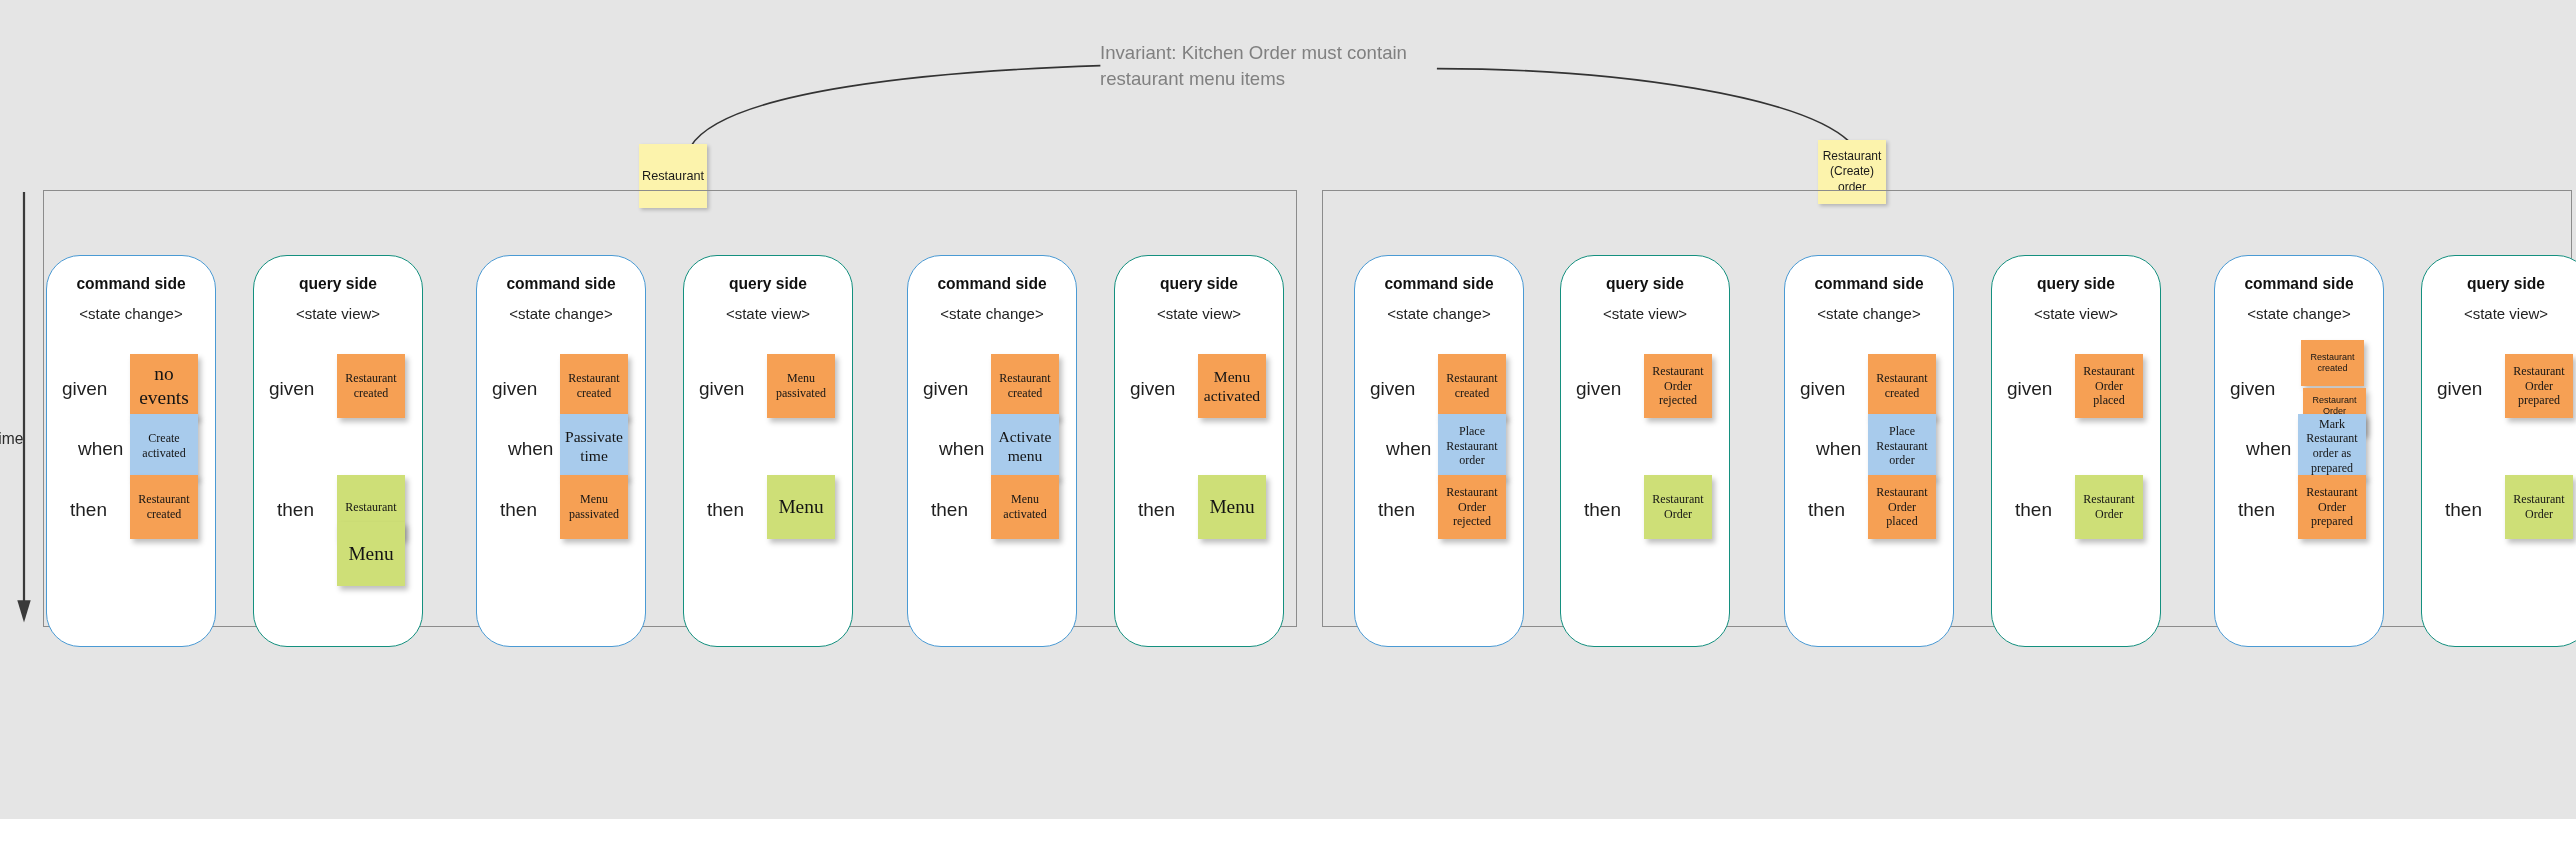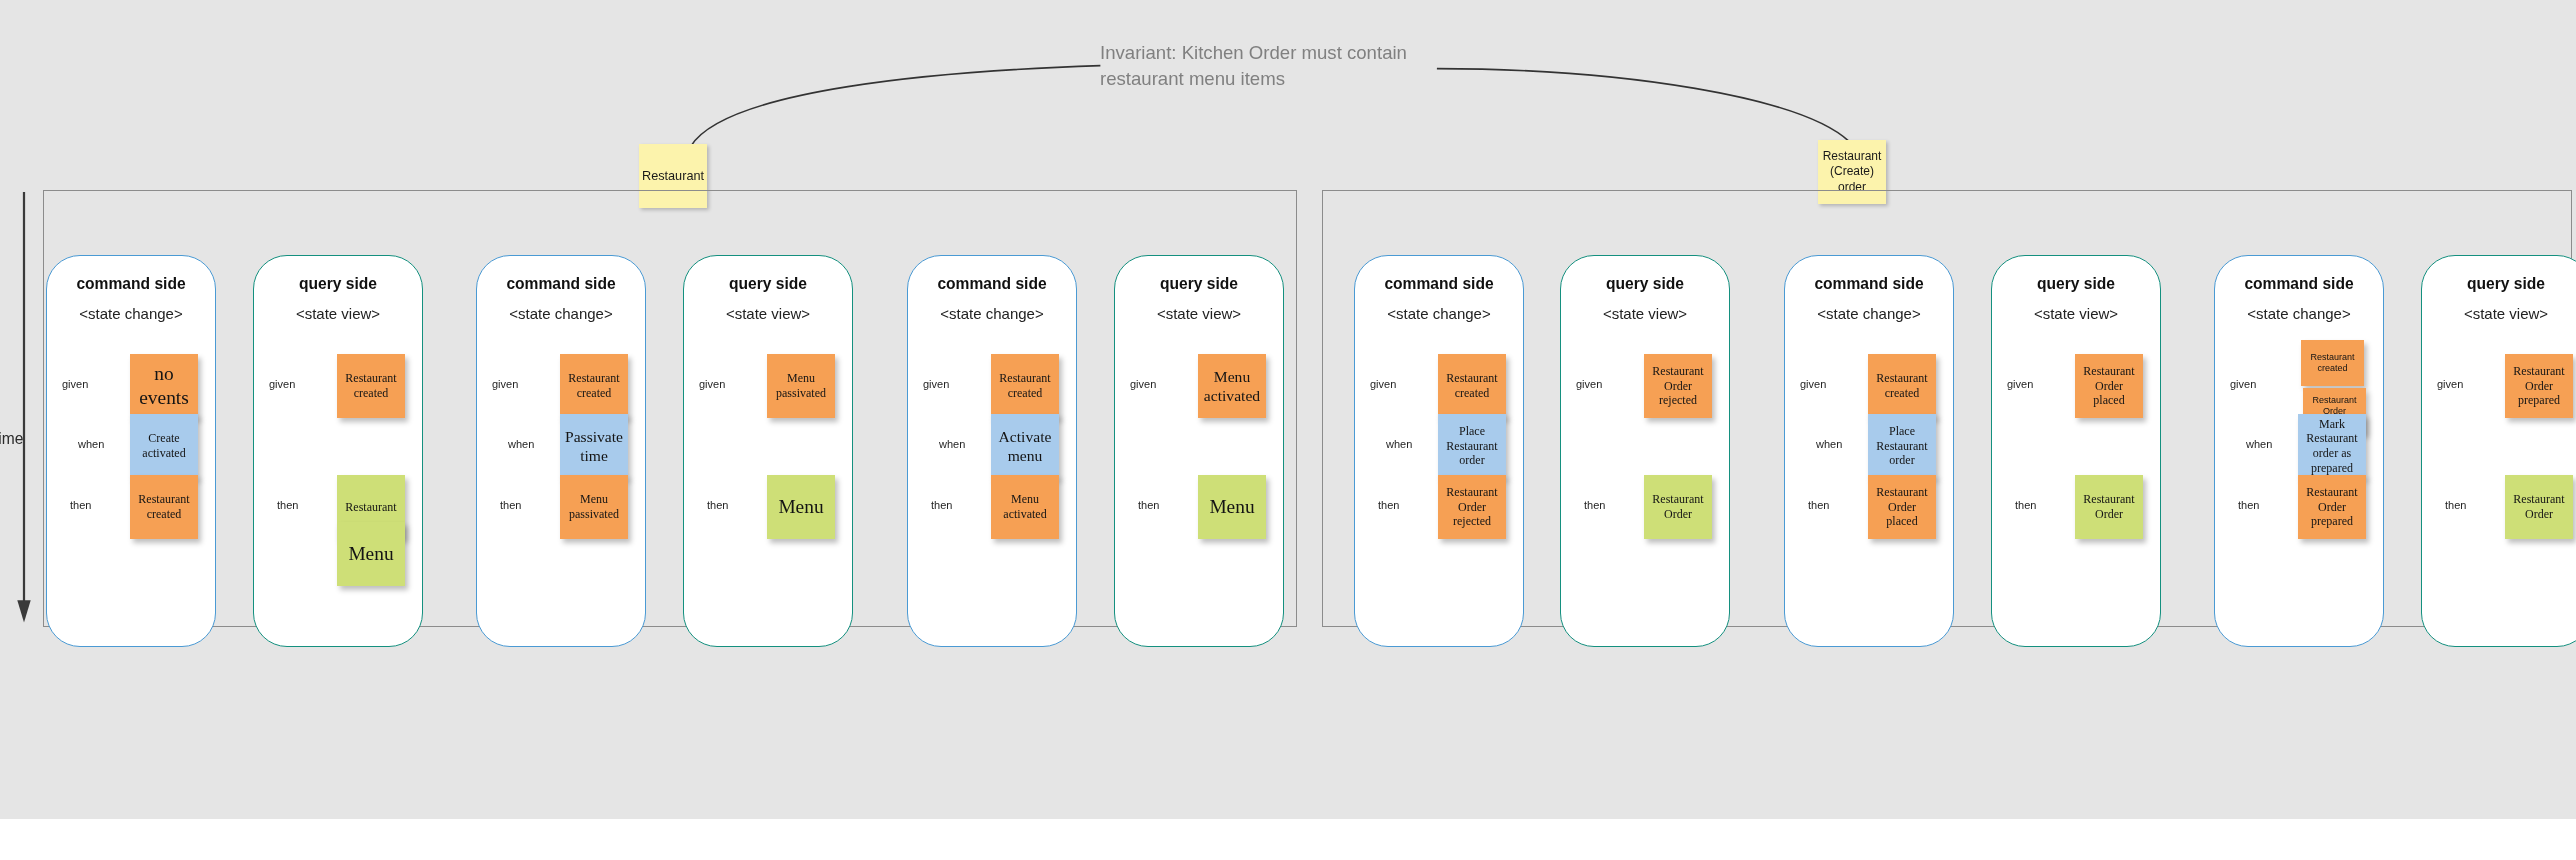--- a/index.html
+++ b/index.html
@@ -112,21 +112,21 @@
     left: 0; right: 0;
     top: 49px;
     text-align: center;
     font-size: 15px;
     color: #222;
   }
 
   
   .row-label {
     position: absolute;
-    font-size: 11px;
+    font-size: 19px;
     color: #1f1f1f;
     text-align: left;
     width: 67px;
   }
   .row-label.given { left: 15px; }
   .row-label.when  { left: 31px; }
   .row-label.then  { left: 23px; }
 
   
   .sticky {

